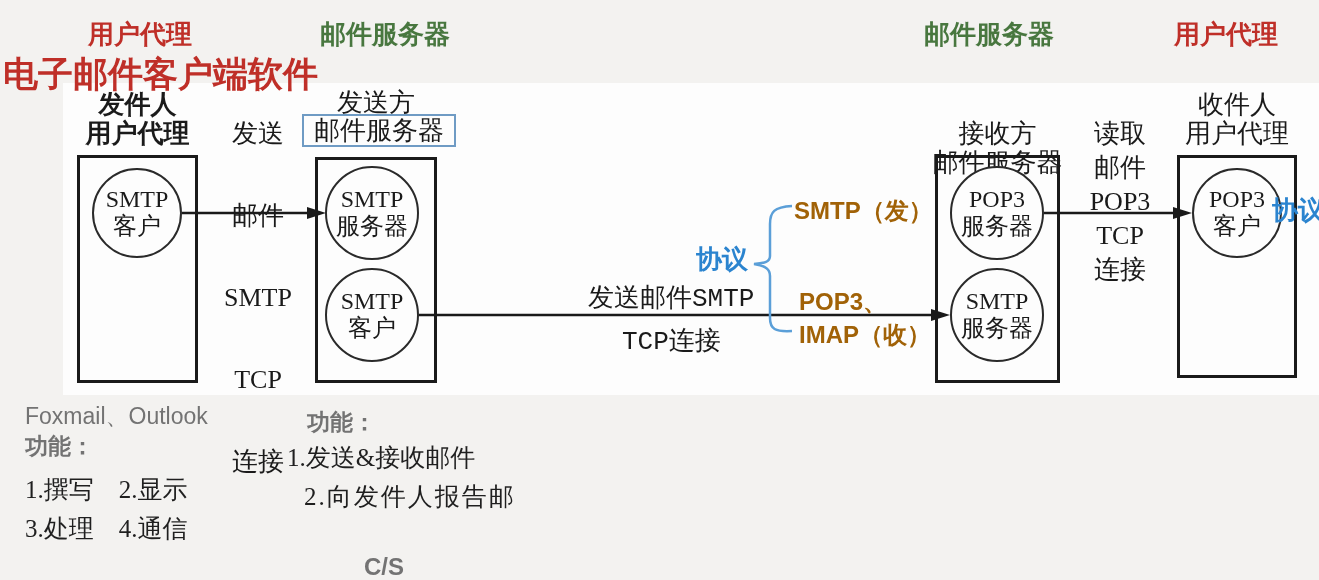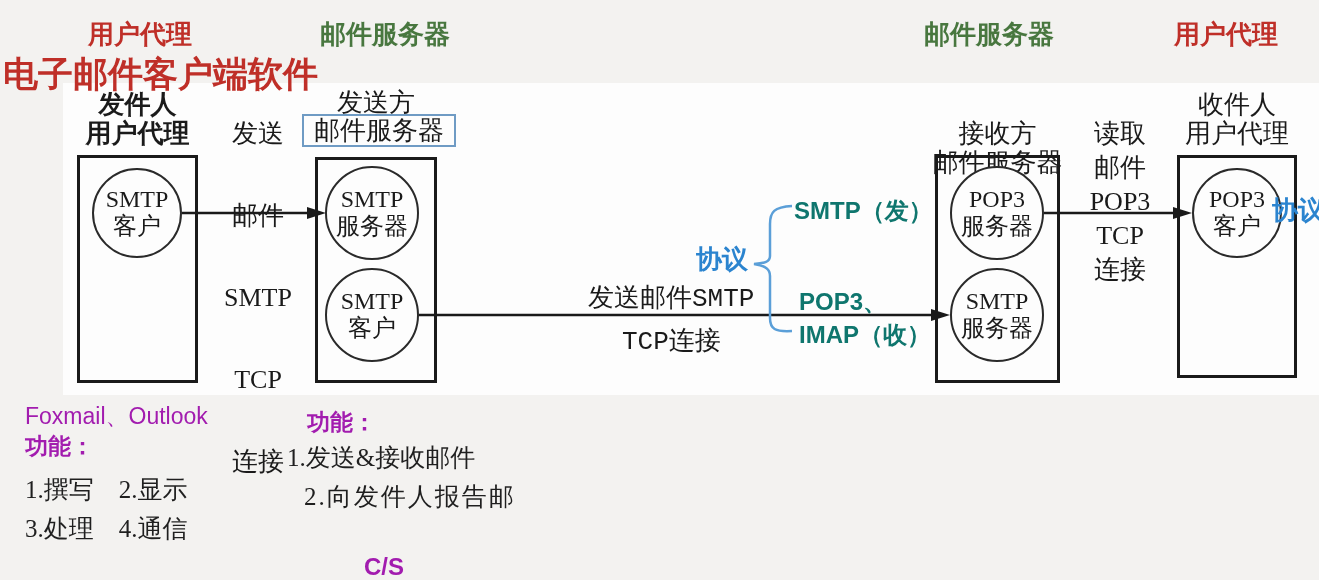--- a/index.html
+++ b/index.html
@@ -29,23 +29,23 @@
   .box-title{position:absolute;text-align:center;font-size:26px;line-height:29px;}
   .blue-label-box{
     position:absolute;left:302px;top:114px;width:154px;height:33px;box-sizing:border-box;
     border:2px solid #6f9bc4;text-align:center;font-size:26px;line-height:30px;background:#fdfdfd;
   }
   .vlabels{
     position:absolute;display:flex;flex-direction:column;align-items:center;
     font-size:26px;line-height:34px;text-align:center;
   }
   .midlbl{font-size:26px;font-family:Liberation Mono, monospace;}
-  .proto{font-size:24px;font-weight:bold;color:#0f766e;}
+  .proto{font-size:24px;font-weight:bold;color:#a16207;}
   .proto-zh{font-size:26px;font-weight:600;color:#2b84cf;}
-  .note-sans{font-size:23px;font-family:"Liberation Sans","DejaVu Sans",sans-serif;color:#a21caf;}
+  .note-sans{font-size:23px;font-family:"Liberation Sans","DejaVu Sans",sans-serif;color:#737373;}
   .note-serif{font-size:25px;color:#1f1f1f;}
   .watermark{font-size:21px;color:#a6a6a6;}
   svg.overlay{position:absolute;left:0;top:0;pointer-events:none;}
 </style>
 </head>
 <body>
 
 <div class="canvas">
 
   <div class="white-area"></div>

